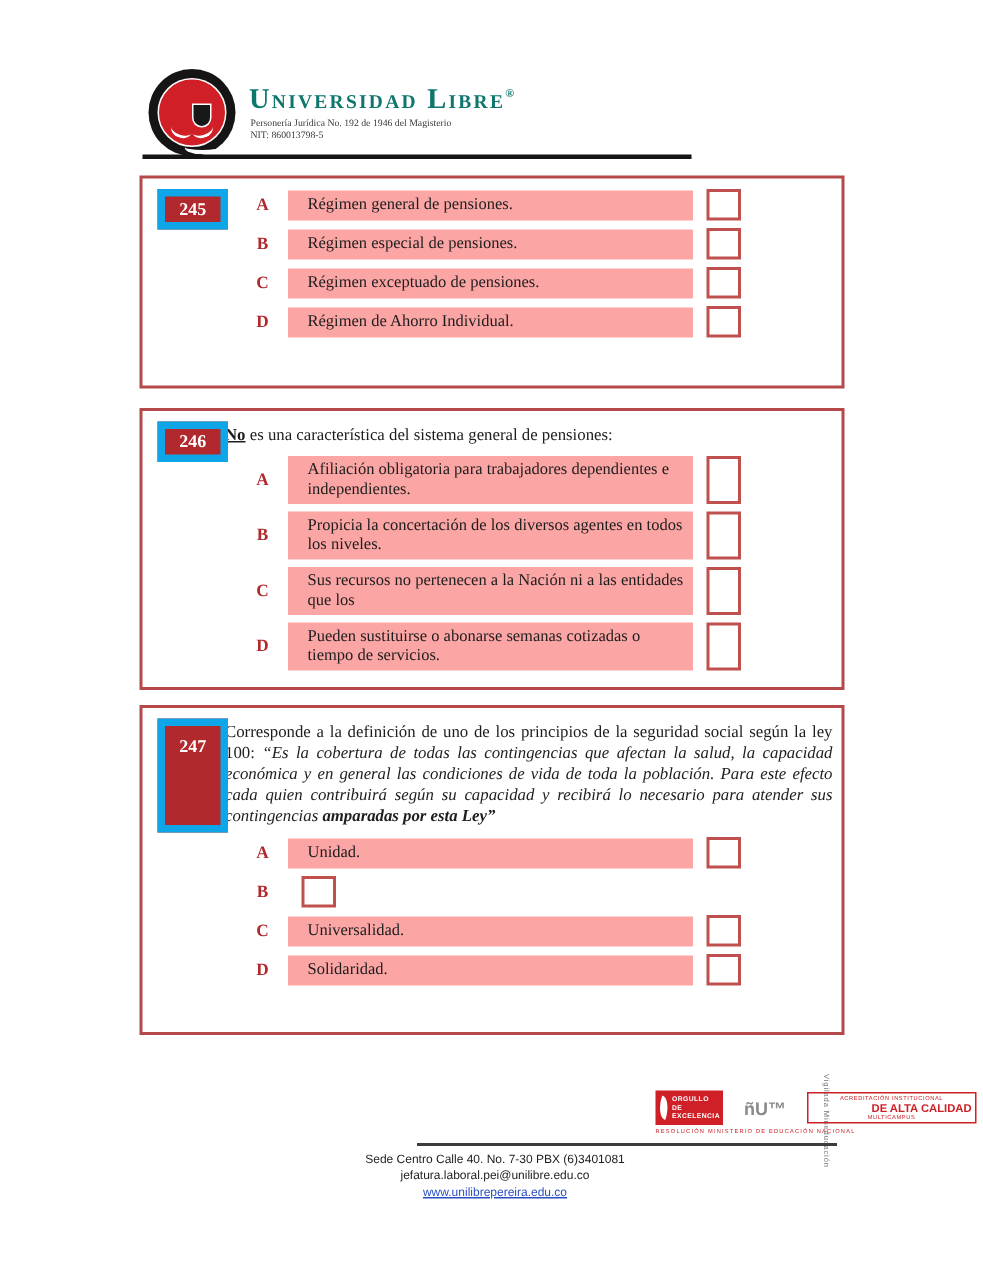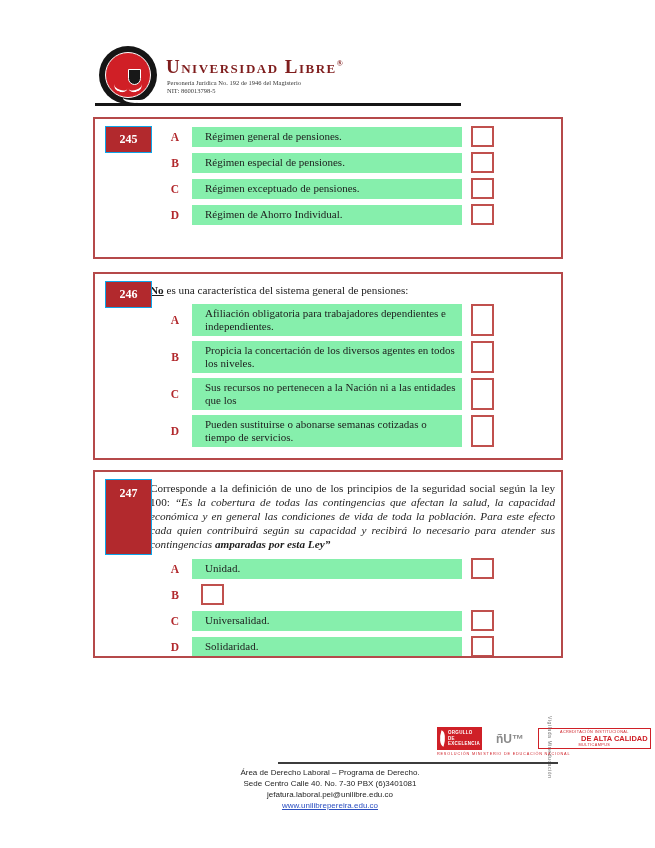--- a/index.html
+++ b/index.html
@@ -16,46 +16,46 @@
   .seal-shield { position:absolute; left:22px; top:16px; width:13px; height:16px; background:#181818;
                  border:1.5px solid #ffffff; border-radius:0 0 7px 7px; box-sizing:border-box; }
   .seal-wing-l, .seal-wing-r { position:absolute; top:28px; width:14px; height:9px;
                  border:0; border-bottom:2.5px solid #ffffff; border-radius:50%; }
   .seal-wing-l { left:8px; transform:rotate(18deg); }
   .seal-wing-r { right:8px; transform:rotate(-18deg); }
   .seal-banner { position:absolute; left:17px; top:40px; width:24px; height:7px;
                  border-bottom:3px solid #ffffff; border-radius:50%; }
 
   .univ-title { position:absolute; left:166px; top:56px; font-size:19px; font-weight:bold;
-                font-variant:small-caps; letter-spacing:1.5px; color:#7f1d1d; white-space:nowrap; }
+                font-variant:small-caps; letter-spacing:1.5px; color:#0f766e; white-space:nowrap; }
   .univ-tm { font-size:8px; vertical-align:super; letter-spacing:0; }
   .univ-sub { position:absolute; left:167px; top:79px; font-size:6.5px; line-height:8px; color:#3a3a3a; }
   .header-rule { position:absolute; left:95px; top:103px; width:366px; height:3px; background:#151515; }
 
   
   .qblock { position:absolute; left:93px; width:470px; border:2px solid #b5494a;
             background:#ffffff; box-sizing:border-box; overflow:hidden; }
   #qblock-245 { top:117px; height:142px; }
   #qblock-246 { top:272px; height:188px; }
-  #qblock-247 { top:470px; height:188px; }
+  #qblock-247 { top:470px; height:220px; }
 
   .qnum { position:absolute; left:10px; top:7px; width:47px; height:27px; background:#b2292d;
-          border:1px solid #0ea5e9; color:#ffffff; font-weight:bold; font-size:12px;
+          border:5px solid #0ea5e9; color:#ffffff; font-weight:bold; font-size:12px;
           display:flex; align-items:center; justify-content:center; box-sizing:border-box; }
   #qblock-247 .qnum { height:76px; align-items:flex-start; padding-top:6px; }
 
   .prompt { margin:9px 6px 0 55px; font-size:11.2px; line-height:14px; text-align:justify; color:#1d1d1d; }
   .lead-bold { font-weight:bold; text-decoration:underline; }
   .quote-italic { font-style:italic; }
   .quote-bold { font-style:italic; font-weight:bold; }
 
   .opts { margin:7px 0 0 72px; }
   .opt { display:flex; align-items:center; margin-bottom:5px; }
   .letter { width:16px; font-weight:bold; color:#b2292d; font-size:11.5px; text-align:center; margin-right:9px; }
-  .bar { width:270px; background:#86efac; font-size:11px; color:#1d1d1d;
+  .bar { width:270px; background:#fca5a5; font-size:11px; color:#1d1d1d;
          display:flex; align-items:center; padding:2px 6px 2px 13px; box-sizing:border-box;
          min-height:20px; line-height:13.5px; }
   .bar-2 { min-height:32px; }
   .checkbox { width:19px; height:17px; border:2px solid #c0504d; background:#ffffff; margin-left:9px; }
   .checkbox-tall { height:28px; }
 
   
   .accred { position:absolute; left:437px; top:727px; width:121px; }
   .accred-row { display:flex; align-items:center; gap:14px; }
   .acc-left { width:50px; height:23px; background:#cf2027; color:#ffffff; display:flex;
@@ -204,17 +204,16 @@
     </div>
   </div>
   <div class="acc-caption">RESOLUCIÓN MINISTERIO DE EDUCACIÓN NACIONAL</div>
 </div>
 
 <div class="vigilada">Vigilada Mineducación</div>
 
 <div class="footer-sep"></div>
 
 <div class="footer-text">
-  <div>Área de Derecho Laboral – Programa de Derecho.</div>
   <div>Sede Centro Calle 40. No. 7-30 PBX (6)3401081</div>
   <div>jefatura.laboral.pei@unilibre.edu.co</div>
   <div><span class="footer-link">www.unilibrepereira.edu.co</span></div>
 </div>
 
 </body></html>

